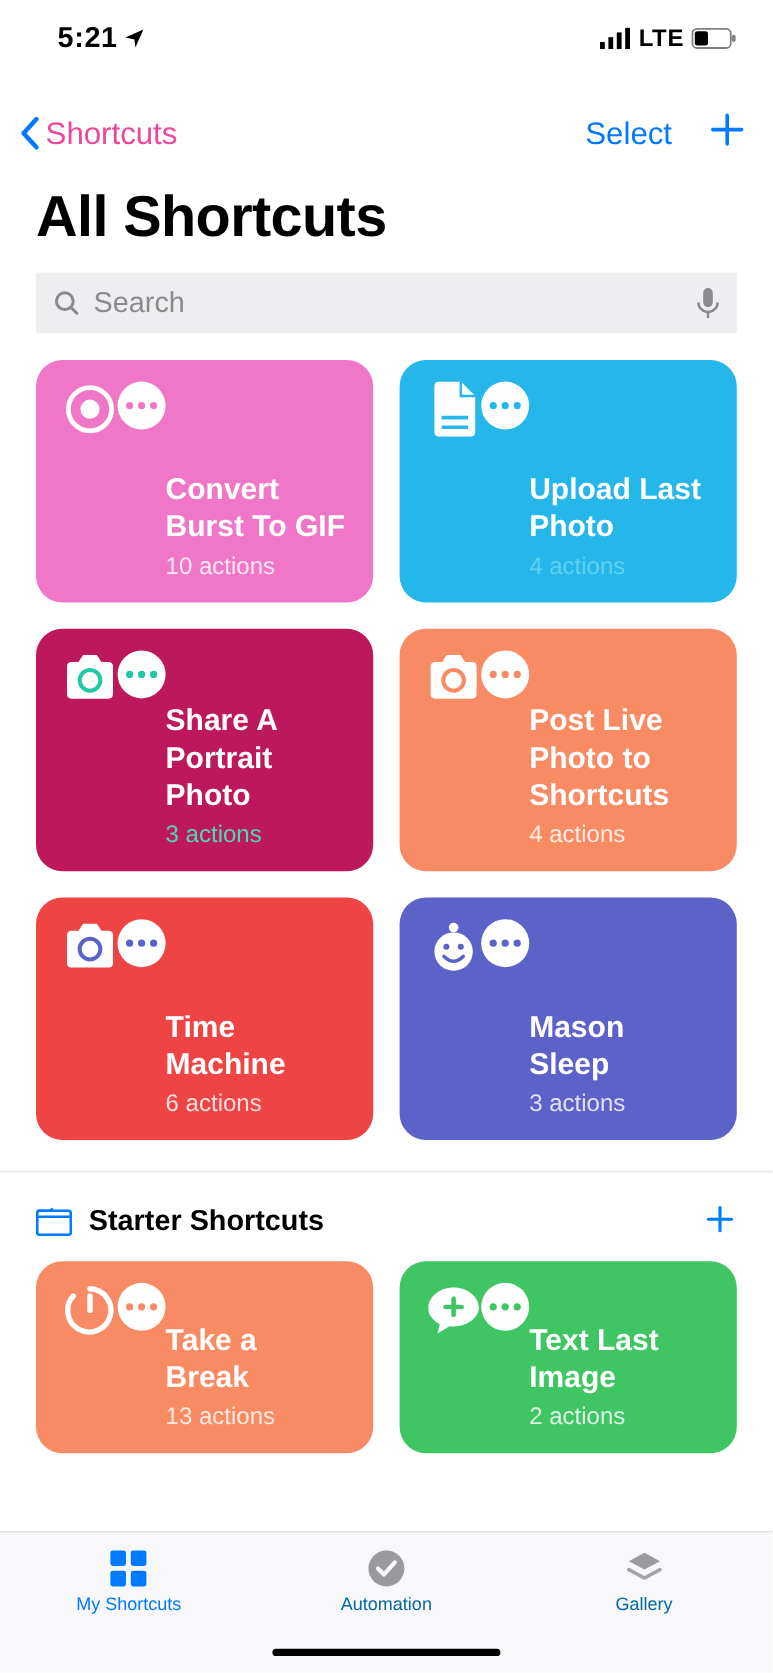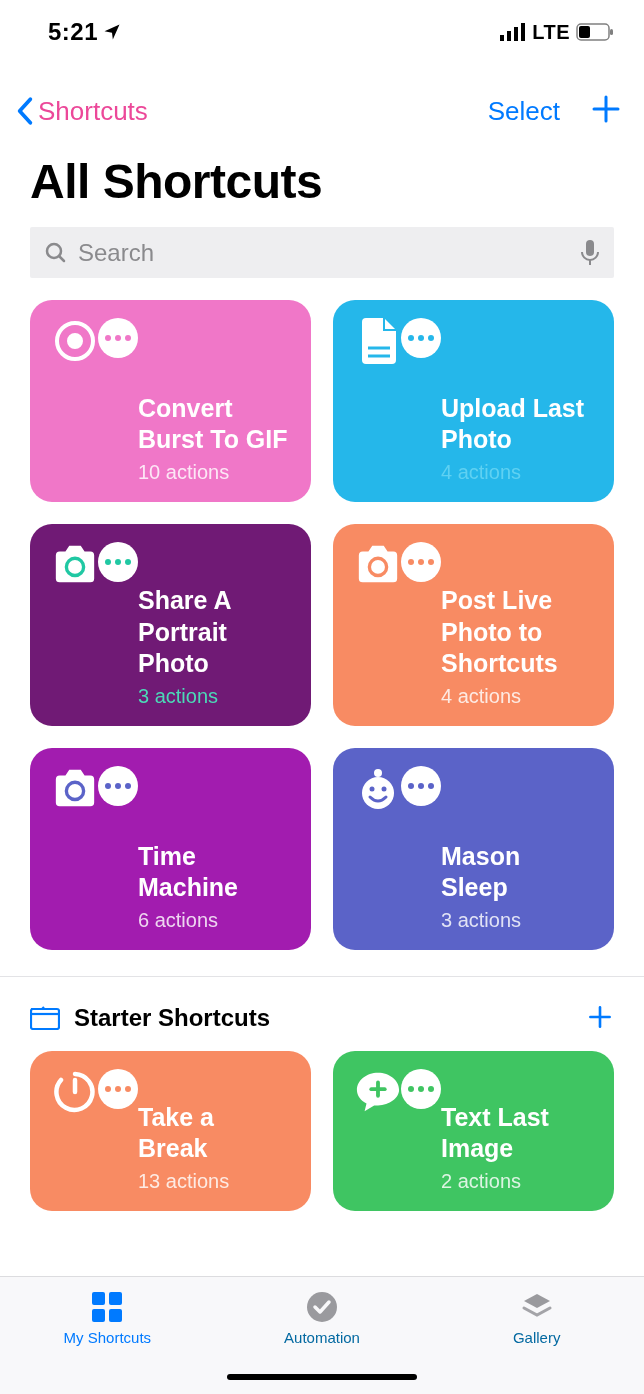--- a/index.html
+++ b/index.html
@@ -140,21 +140,21 @@
           <span style="background:#25b7ea"></span>
           <span style="background:#25b7ea"></span>
           <span style="background:#25b7ea"></span>
         </div>
       </div>
       <div class="card-body">
         <div class="card-title">Upload Last Photo</div>
         <div class="card-sub" style="color:#5fd1f2;opacity:1">4 actions</div>
       </div>
     </div>
-    <div class="card" style="background: #701a75;">
+    <div class="card" style="background: #be185d;">
       <div class="card-top">
         <div class="card-icon">
           <svg width="48" height="40" viewBox="0 0 48 40" fill="#fff">
             <path d="M4 10 Q4 6 8 6 L14 6 L18 0 L30 0 L34 6 L40 6 Q44 6 44 10 L44 34 Q44 38 40 38 L8 38 Q4 38 4 34 Z"></path>
             <circle cx="24" cy="22" r="9" fill="none" stroke="#20c8a3" stroke-width="3.5"></circle>
           </svg>
         </div>
         <div class="card-menu">
           <span style="background:#20c8a3"></span>
           <span style="background:#20c8a3"></span>
@@ -178,21 +178,21 @@
           <span style="background:#f88b63"></span>
           <span style="background:#f88b63"></span>
           <span style="background:#f88b63"></span>
         </div>
       </div>
       <div class="card-body">
         <div class="card-title">Post Live Photo to Shortcuts</div>
         <div class="card-sub" style="">4 actions</div>
       </div>
     </div>
-    <div class="card" style="background: #a21caf;">
+    <div class="card" style="background: #ef4444;">
       <div class="card-top">
         <div class="card-icon">
           <svg width="48" height="40" viewBox="0 0 48 40" fill="#fff">
             <path d="M4 10 Q4 6 8 6 L14 6 L18 0 L30 0 L34 6 L40 6 Q44 6 44 10 L44 34 Q44 38 40 38 L8 38 Q4 38 4 34 Z"></path>
             <circle cx="24" cy="22" r="9" fill="none" stroke="#5b63c8" stroke-width="3.5"></circle>
           </svg>
         </div>
         <div class="card-menu">
           <span style="background:#5b63c8"></span>
           <span style="background:#5b63c8"></span>

